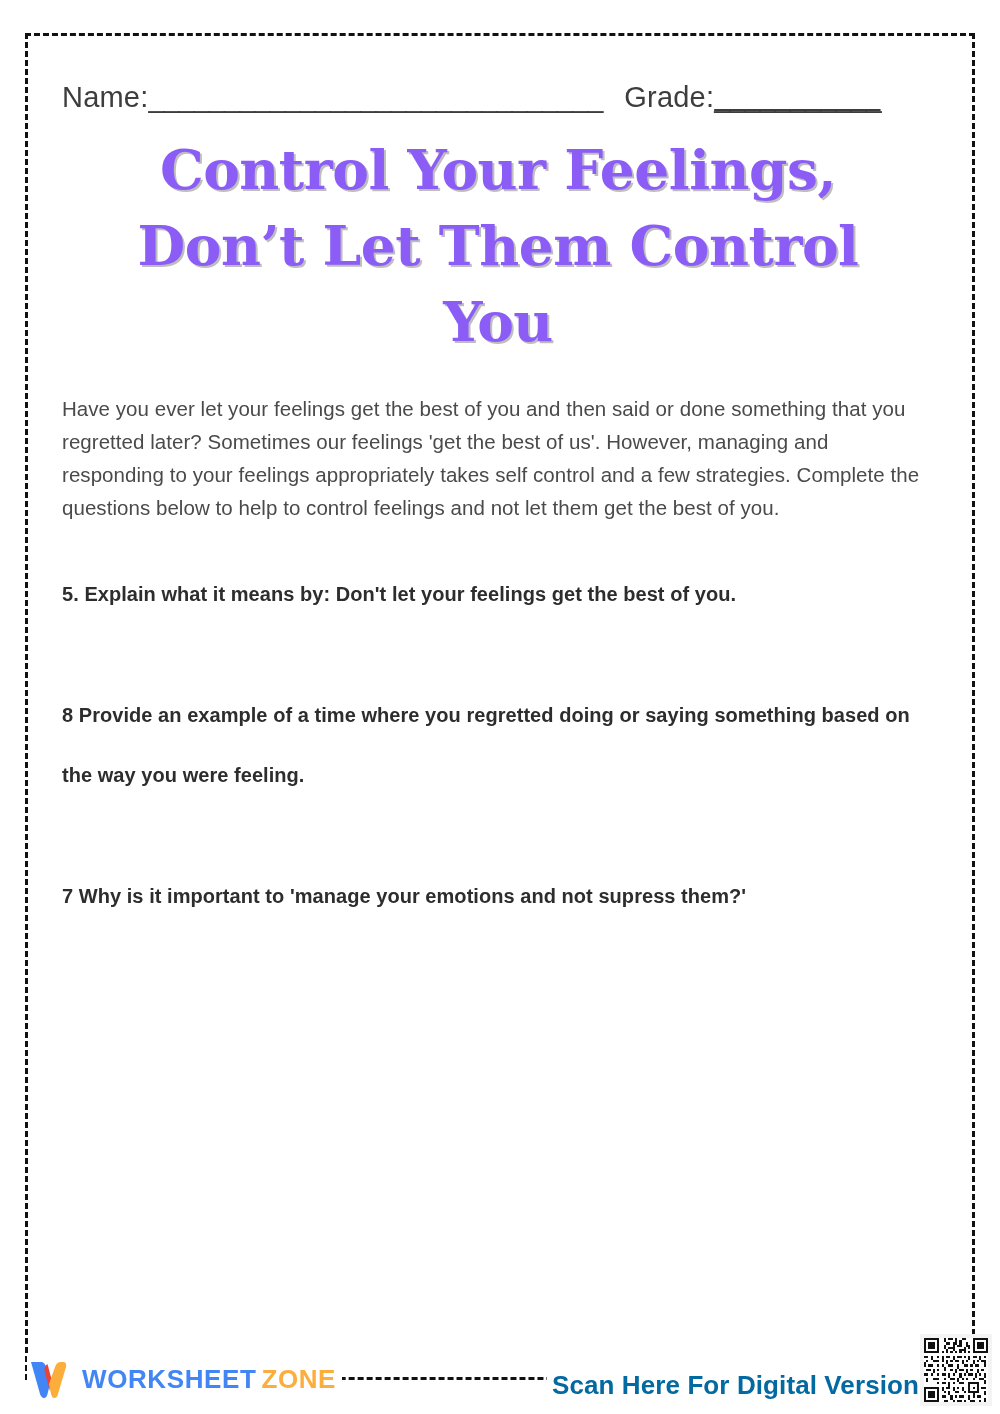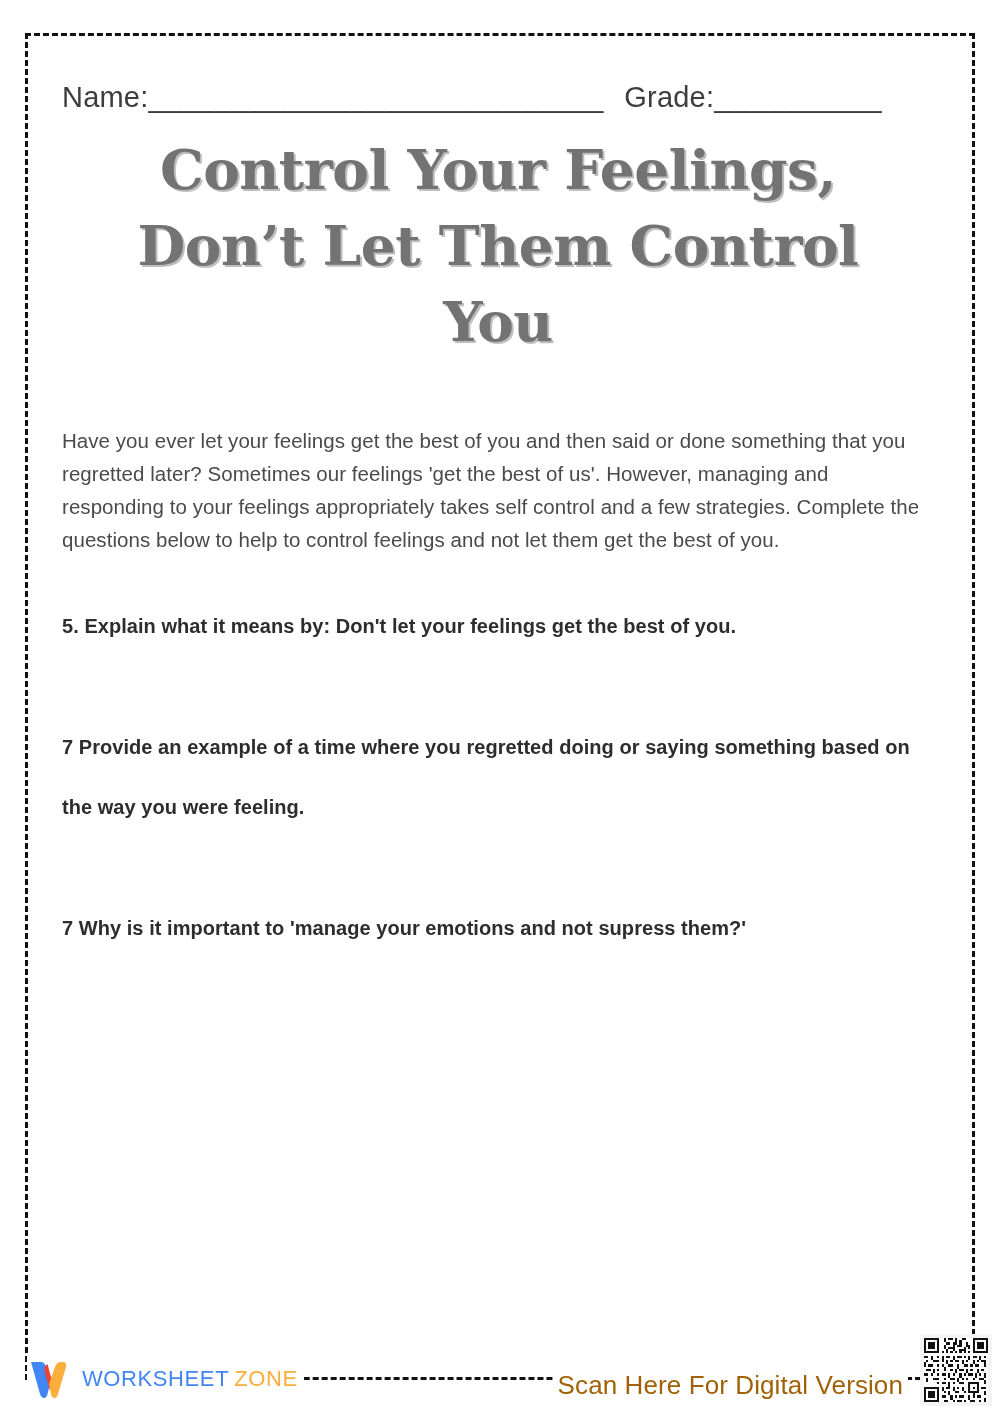--- a/index.html
+++ b/index.html
@@ -44,39 +44,39 @@
     align-items: baseline;
     font-size: 29px;
     color: #3d3d3d;
     font-weight: 400;
     letter-spacing: 0.2px;
     white-space: nowrap;
     height: 44px;
   }
   .namerow .fill-name { letter-spacing: -1px; margin-top: 21px; }
   .namerow .gap { display: inline-block; width: 22px; }
-  .namerow .fill-grade { letter-spacing: -1px; }
+  .namerow .fill-grade { letter-spacing: -1px; text-decoration: underline; }
 
   
   .title {
     margin-top: 28px;
     text-align: center;
     font-family: "DejaVu Serif", "Liberation Serif", serif;
     font-weight: 700;
     font-size: 55px;
     line-height: 1.38;
-    color: #737373;
+    color: #8b5cf6;
     letter-spacing: -0.5px;
     text-shadow: 2px 2px 0 rgba(40,40,40,0.30);
     padding: 0 14px;
   }
 
   
   .intro {
-    margin-top: 64px;
+    margin-top: 32px;
     font-size: 20.5px;
     line-height: 1.62;
     color: #4a4a4a;
     font-weight: 400;
     letter-spacing: 0.05px;
   }
 
   
   .questions { margin-top: 40px; }
 
@@ -102,36 +102,36 @@
     padding: 2px 6px 2px 0;
     z-index: 5;
   }
   .logo-mark {
     width: 46px;
     height: 42px;
     margin-right: 9px;
     flex: none;
   }
   .logo-text {
-    font-size: 22px;
-    font-weight: 400;
+    font-size: 26px;
+    font-weight: 700;
     letter-spacing: 0.6px;
     line-height: 1;
     white-space: nowrap;
   }
   .logo-text .w1 { color: #4285F4; }
   .logo-text .w2 { color: #FBAE3C; margin-left: 5px; }
 
   .scan-label {
     position: absolute;
-    right: 92px;
+    right: 76px;
     bottom: 12px;
     font-size: 26px;
-    color: #a16207;
-    font-weight: 400;
+    color: #0369a1;
+    font-weight: 700;
     letter-spacing: 0.1px;
     white-space: nowrap;
     background: #ffffff;
     padding: 1px 5px;
     z-index: 5;
   }
 
   .qr {
     position: absolute;
     right: 8px;
@@ -160,21 +160,21 @@
       <span>Grade:</span>
         <span class="fill-grade">___________</span>
     </div>
 
     <h1 class="title">Control Your Feelings, Don’t Let Them Control You</h1>
 
     <p class="intro">Have you ever let your feelings get the best of you and then said or done something that you regretted later? Sometimes our feelings 'get the best of us'. However, managing and responding to your feelings appropriately takes self control and a few strategies. Complete the questions below to help to control feelings and not let them get the best of you.</p>
 
     <div class="questions">
       <div class="question">5. Explain what it means by: Don't let your feelings get the best of you.</div>
-      <div class="question two-line">7 Provide an example of a time where you regretted doing or saying something based on the way you were feeling.</div>
+      <div class="question two-line">8 Provide an example of a time where you regretted doing or saying something based on the way you were feeling.</div>
       <div class="question">7 Why is it important to 'manage your emotions and not supress them?'</div>
     </div>
 
   </div>
 
   <div class="footer-logo">
     <svg class="logo-mark" viewBox="0 0 46 42">
       <path d="M4 4 L13 36 Q14.5 40 17 40 Q19.5 40 20.5 36 L23 26 L19 9 Q18 5 15 4 Z" fill="#4285F4"></path>
       <path d="M20.5 6 L25.5 25 L23 33 L17.5 13 Q17 8 20.5 6 Z" fill="#EA4335"></path>
       <path d="M36 4 Q40 4 39 9 L31 36 Q30 40 27.5 40 Q25 40 24 36 L22 26 L28 9 Q29.5 4.5 33 4 Z" fill="#FBAE3C"></path>

